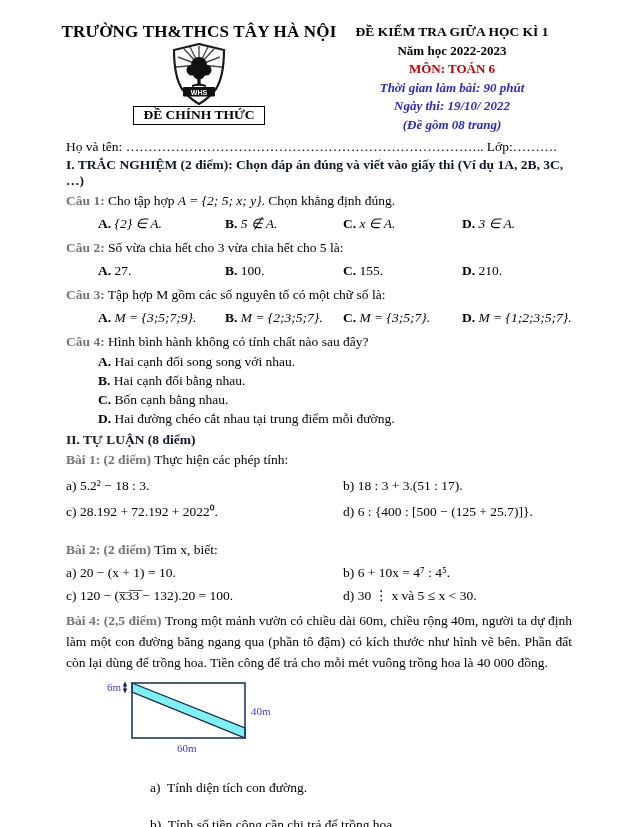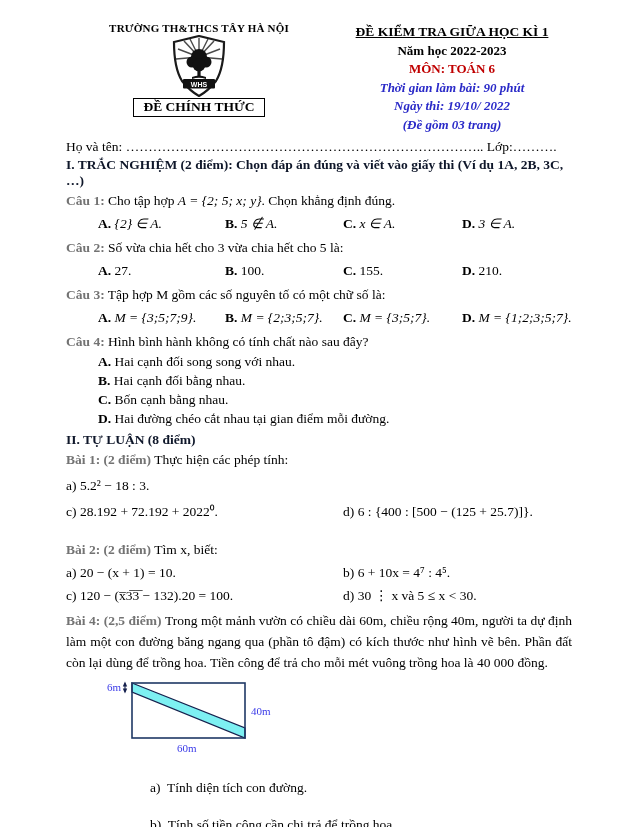--- a/index.html
+++ b/index.html
@@ -8,25 +8,25 @@
     width:628px; height:827px;
     font-family:"Liberation Serif", serif;
     font-size:13.5px; color:#000;
     position:relative; overflow:hidden;
   }
   .page { padding:22px 56px 0 66px; }
 
   
   .hdr { display:flex; }
   .hdr-left { width:266px; display:flex; flex-direction:column; align-items:center; }
-  .school { font-weight:bold; font-size:11px; white-space:nowrap; letter-spacing:.2px; }
+  .school { font-weight:bold; font-size:17px; white-space:nowrap; letter-spacing:.2px; }
   .logo-wrap { margin-top:1px; height:62px; }
   .official-box { border:1.5px solid #000; font-weight:bold; font-size:13.5px; padding:0 9px 1px; margin-top:1px; white-space:nowrap; }
   .hdr-right { flex:1; text-align:center; font-size:13px; line-height:18.5px; padding-top:1px; }
-  .t-main { font-weight:bold; font-size:13.5px;text-decoration:underline; }
+  .t-main { font-weight:bold; font-size:13.5px; }
   .t-year { font-weight:bold; }
   .t-subject { font-weight:bold; color:#c00000; }
   .t-info { font-weight:bold; font-style:italic; color:#2a2ac8; }
 
   
   .student { margin-top:5px; white-space:nowrap; overflow:hidden; }
 
   
   .sec-head { font-weight:bold; color:#0f172a; margin-top:2px; }
   .q-line { margin-top:2px; line-height:20px; }
@@ -86,21 +86,21 @@
         </svg>
       </div>
       <div class="official-box">ĐỀ CHÍNH THỨC</div>
     </div>
     <div class="hdr-right">
       <div class="t-main">ĐỀ KIỂM TRA GIỮA HỌC KÌ 1</div>
       <div class="t-year">Năm học 2022-2023</div>
       <div class="t-subject">MÔN: TOÁN 6</div>
       <div class="t-info">Thời gian làm bài: 90 phút</div>
       <div class="t-info">Ngày thi: 19/10/ 2022</div>
-      <div class="t-info">(Đề gồm 03 trang)</div>
+      <div class="t-info">(Đề gồm 08 trang)</div>
     </div>
   </div>
 
   <div class="student">
     <span>Họ và tên:</span>
     <span>……………………………………………………………………..</span>
     <span>Lớp:……….</span>
   </div>
 
   <div class="sec-head">I. TRẮC NGHIỆM (2 điểm): Chọn đáp án đúng và viết vào giấy thi (Ví dụ 1A, 2B, 3C, …)</div>
@@ -140,31 +140,32 @@
   </div>
 
   <div class="q-line">
     <span class="q-label">Câu 4:</span>
     <span>Hình bình hành không có tính chất nào sau đây?</span>
   </div>
   <div class="opt-list">
     <div><span class="opt-letter">A.</span> <span>Hai cạnh đối song song với nhau.</span></div>
     <div><span class="opt-letter">B.</span> <span>Hai cạnh đối bằng nhau.</span></div>
     <div><span class="opt-letter">C.</span> <span>Bốn cạnh bằng nhau.</span></div>
-    <div><span class="opt-letter">D.</span> <span>Hai đường chéo cắt nhau tại gian điểm mỗi đường.</span></div>
+    <div><span class="opt-letter">D.</span> <span>Hai đường chéo cắt nhau tại trung điểm mỗi đường.</span></div>
   </div>
 
   <div class="sec-head" style="margin-top:4px;">II. TỰ LUẬN (8 điểm)</div>
 
   <div class="q-line">
     <span class="b-label">Bài 1: (2 điểm)</span>
     <span>Thực hiện các phép tính:</span>
   </div>
   <div class="two-col">
     <div><span>a)</span> <span>5.2² − 18 : 3.</span></div>
+    <div><span>b)</span> <span>18 : 3 + 3.(51 : 17).</span></div>
   </div>
   <div class="two-col">
     <div><span>c)</span> <span>28.192 + 72.192 + 2022⁰.</span></div>
     <div><span>d)</span> <span>6 : {400 : [500 − (125 + 25.7)]}.</span></div>
   </div>
 
   <div class="q-line" style="margin-top:18px;">
     <span class="b-label">Bài 2: (2 điểm)</span>
     <span>Tìm x, biết:</span>
   </div>

